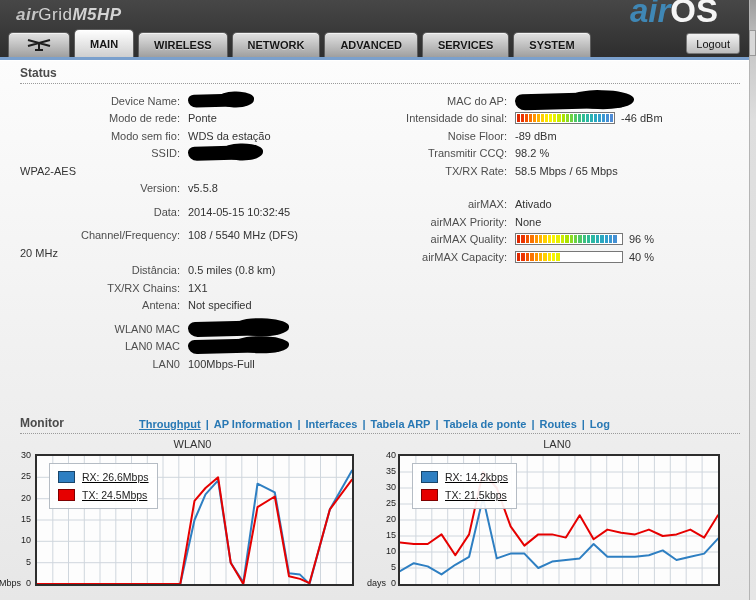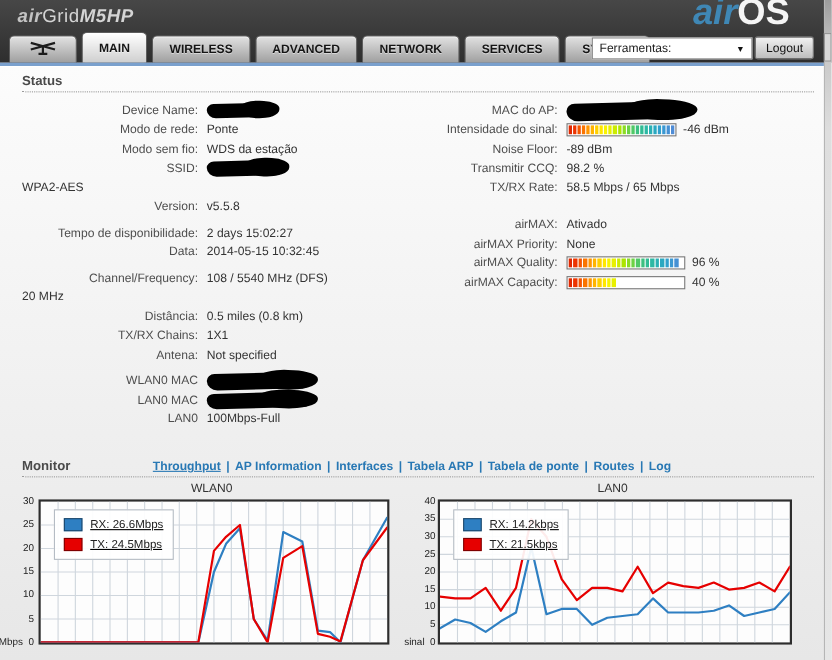--- a/index.html
+++ b/index.html
@@ -115,37 +115,33 @@
       </span>
     </div>
 
   <div class="tab active">
         <span>MAIN</span>
       </div>
       <div class="tab">
         <span>WIRELESS</span>
       </div>
       <div class="tab">
+        <span>NETWORK</span>
+      </div>
+      <div class="tab">
         <span>ADVANCED</span>
-      </div>
-      <div class="tab">
-        <span>NETWORK</span>
       </div>
       <div class="tab">
         <span>SERVICES</span>
       </div>
       <div class="tab">
         <span>SYSTEM</span>
       </div>
     </div>
 
-  <div id="tools-select">
-    <span>Ferramentas:</span>
-    <span id="tools-caret">▼</span>
-  </div>
   <button id="logout-btn">Logout</button>
 
   <div id="content"></div>
 
   <div class="sect" id="sect-status">Status</div>
 
   <div id="status-left">
       <div class="group">
         <div class="row">
           <span class="lbl">Device Name:</span>
@@ -165,24 +161,20 @@
         </div>
         <div class="row">
           <span class="val">WPA2-AES</span>
         </div>
         <div class="row">
           <span class="lbl">Version:</span>
           <span class="val">v5.5.8</span>
         </div>
       </div>
       <div class="group">
-        <div class="row">
-          <span class="lbl">Tempo de disponibilidade:</span>
-          <span class="val">2 days 15:02:27</span>
-        </div>
         <div class="row">
           <span class="lbl">Data:</span>
           <span class="val">2014-05-15 10:32:45</span>
         </div>
       </div>
       <div class="group">
         <div class="row">
           <span class="lbl">Channel/Frequency:</span>
           <span class="val">108 / 5540 MHz (DFS)</span>
         </div>
@@ -410,21 +402,21 @@
       <div class="chart-title" style="left: 32px; width: 318px;">LAN0</div>
       <div class="tick" style="right: 326px; width: 24px; top: 124px;">5</div>
       <div class="tick" style="right: 326px; width: 24px; top: 108px;">10</div>
       <div class="tick" style="right: 326px; width: 24px; top: 92px;">15</div>
       <div class="tick" style="right: 326px; width: 24px; top: 76px;">20</div>
       <div class="tick" style="right: 326px; width: 24px; top: 60px;">25</div>
       <div class="tick" style="right: 326px; width: 24px; top: 44px;">30</div>
       <div class="tick" style="right: 326px; width: 24px; top: 28px;">35</div>
       <div class="tick" style="right: 326px; width: 24px; top: 12px;">40</div>
       <div class="tick0" style="right: 326px; width: 50px; top: 140px;">
-        <span>sinal</span>
+        <span>days</span>
         <span>0</span>
       </div>
       <div class="plot" style="left: 32px; top: 16px; width: 318px; height: 128px;"><svg width="318" height="128" viewBox="0 0 318 128">
           <line x1="15.9" x2="15.9" y1="0" y2="128" stroke="#cfd6dd" stroke-width="1"></line>
           <line x1="31.8" x2="31.8" y1="0" y2="128" stroke="#cfd6dd" stroke-width="1"></line>
           <line x1="47.7" x2="47.7" y1="0" y2="128" stroke="#cfd6dd" stroke-width="1"></line>
           <line x1="63.6" x2="63.6" y1="0" y2="128" stroke="#cfd6dd" stroke-width="1"></line>
           <line x1="79.5" x2="79.5" y1="0" y2="128" stroke="#cfd6dd" stroke-width="1"></line>
           <line x1="95.4" x2="95.4" y1="0" y2="128" stroke="#cfd6dd" stroke-width="1"></line>
           <line x1="111.3" x2="111.3" y1="0" y2="128" stroke="#cfd6dd" stroke-width="1"></line>

